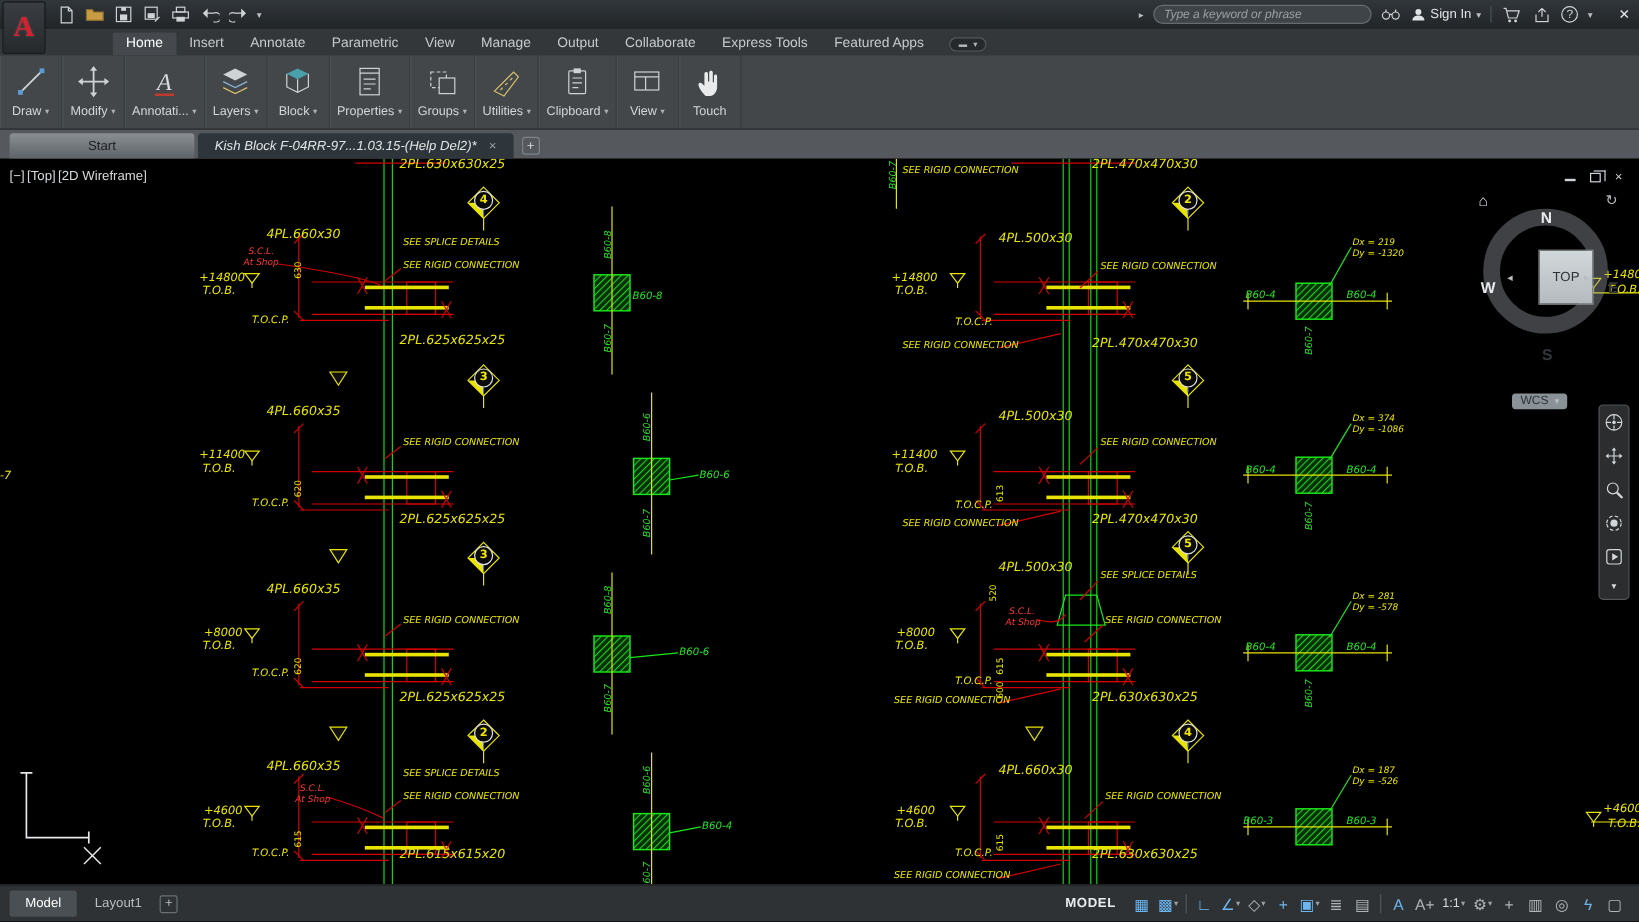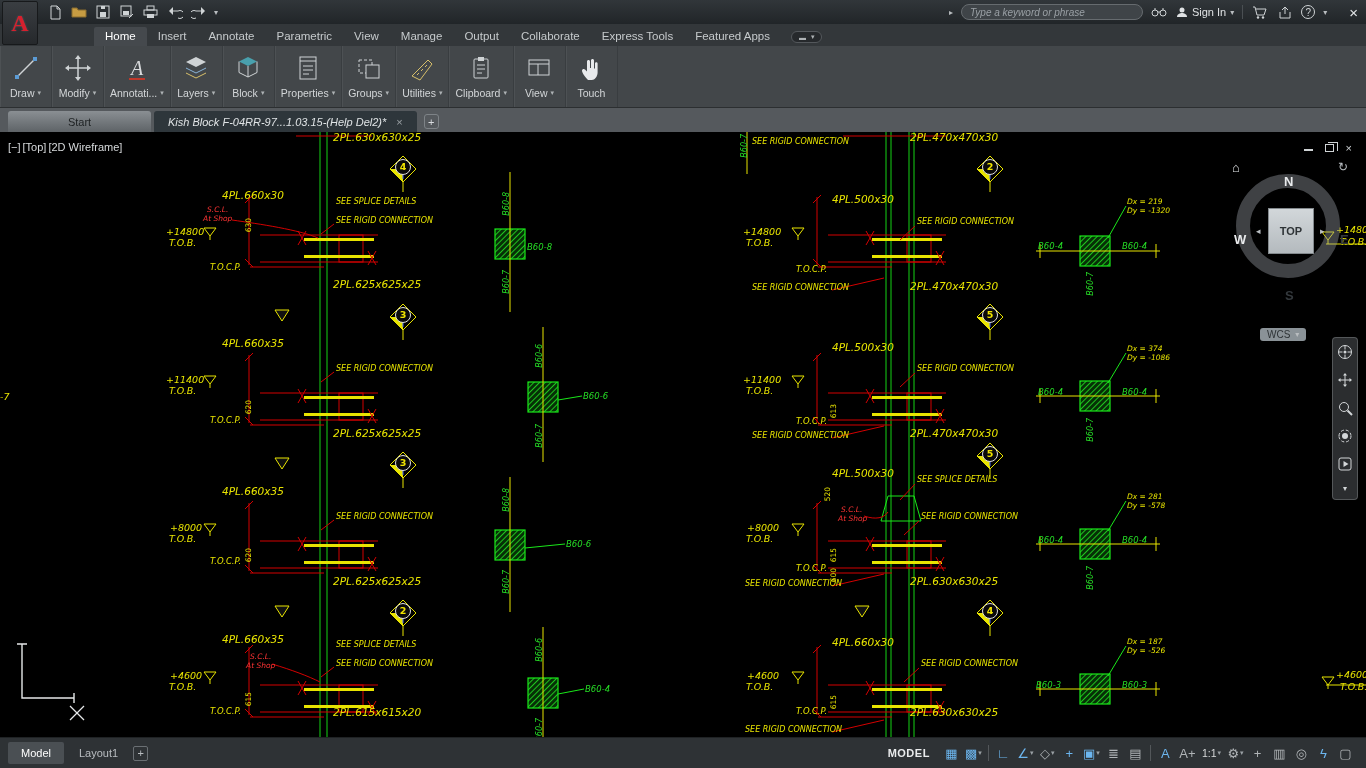--- a/index.html
+++ b/index.html
@@ -34,21 +34,21 @@
   
   .ribbon{position:absolute;top:46px;left:0;right:0;height:62px;background:#43474a;border-bottom:1px solid #2c2f31;display:flex;z-index:14;}
   .panel{height:100%;display:flex;flex-direction:column;align-items:center;justify-content:flex-start;border-right:1px solid #393d40;box-shadow:inset 1px 0 0 #4d5154;padding:4px 6px 0;cursor:pointer;min-width:52px;}
   .picon{height:36px;display:flex;align-items:center;justify-content:center;}
   .plabel{display:flex;align-items:center;gap:3px;font-size:10.5px;color:#d3d6d8;margin-top:1px;}
   .pcaret{font-size:7px;color:#aeb2b5;}
 
   
   .filetabs{position:absolute;top:108px;left:0;right:0;height:24px;background:#55595d;display:flex;align-items:flex-end;padding-left:8px;z-index:13;}
   .ftab{height:21px;display:flex;align-items:center;padding:0 14px;font-size:11px;border-radius:3px 3px 0 0;margin-right:3px;cursor:pointer;}
-  .ftab.start{background:linear-gradient(#8a8f93,#5e6367);color:#1d2022;width:143px;justify-content:center;}
+  .ftab.start{background:linear-gradient(#8a8f93,#5e6367);color:#1d2022;width:154px;justify-content:center;}
   .ftab.doc{background:#2e363b;color:#e0e4e6;gap:10px;font-style:italic;}
   .ftab.doc .x{color:#9aa0a4;font-style:normal;}
   .newtab{width:15px;height:15px;border:1px solid #7e8387;border-radius:3px;color:#dadde0;font-size:11px;display:flex;align-items:center;justify-content:center;margin:0 0 3px 4px;cursor:pointer;}
 
   
   .drawing{position:absolute;top:132px;left:0;right:0;height:605px;background:#000;overflow:hidden;}
   .drawing svg.geo{position:absolute;top:0;left:0;z-index:1;}
   .annolayer{position:absolute;inset:0;z-index:3;pointer-events:none;}
   .anno{position:absolute;line-height:1;white-space:pre;font-family:"DejaVu Sans",sans-serif;}
   .yl{color:#e8e400;}
@@ -72,21 +72,21 @@
   .dwgbtns .mini{width:9px;border-bottom:2px solid #cfd3d5;height:6px;}
 
   
   .viewcube{position:absolute;top:28px;right:16px;width:118px;height:160px;z-index:6;}
   .vc-ring{position:absolute;top:14px;left:4px;width:104px;height:104px;border-radius:50%;border:14px solid rgba(150,156,161,.42);}
   .vc-letter{position:absolute;font-size:13px;font-weight:bold;color:#33383c;z-index:2;}
   .vc-n{top:14px;left:52px;color:#e8eaec;}
   .vc-s{top:128px;left:53px;}
   .vc-w{top:72px;left:2px;color:#e8eaec;}
   .vc-e{top:72px;left:108px;}
-  .vc-top{position:absolute;top:48px;left:36px;width:46px;height:46px;background:linear-gradient(#d2d7da,#b4babe);border:1px solid #83898d;color:#2e3336;font-size:11px;font-weight:bold;display:flex;align-items:center;justify-content:center;cursor:pointer;}
+  .vc-top{position:absolute;top:48px;left:50px;width:46px;height:46px;background:linear-gradient(#d2d7da,#b4babe);border:1px solid #83898d;color:#2e3336;font-size:11px;font-weight:normal;display:flex;align-items:center;justify-content:center;cursor:pointer;}
   .vc-home{position:absolute;top:0;left:0;color:#dfe2e4;font-size:13px;cursor:pointer;}
   .vc-roll{position:absolute;top:0;right:2px;color:#b9bec2;font-size:12px;cursor:pointer;}
   .vc-arrow{position:absolute;font-size:9px;color:#b9bec2;cursor:pointer;}
   .wcs-pill{position:absolute;top:168px;left:28px;background:rgba(173,182,189,.8);border-radius:3px;padding:1px 7px;font-size:10px;color:#2e3336;display:flex;gap:5px;align-items:center;cursor:pointer;}
 
   
   .navbar{position:absolute;top:205px;right:8px;width:26px;z-index:6;background:rgba(112,118,123,.38);border:1px solid rgba(160,165,170,.35);border-radius:4px;display:flex;flex-direction:column;align-items:center;padding:6px 0;gap:12px;}
   .navbar .nico{width:16px;height:16px;display:flex;align-items:center;justify-content:center;cursor:pointer;}
   .navbar .ncaret{color:#d3d6d8;font-size:8px;cursor:pointer;}
 

